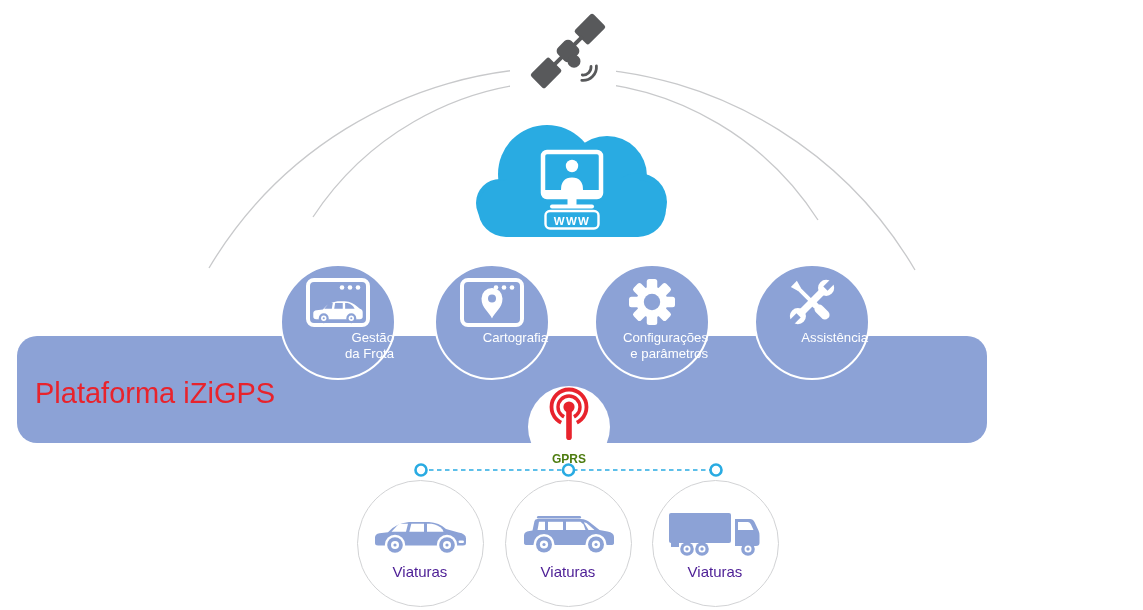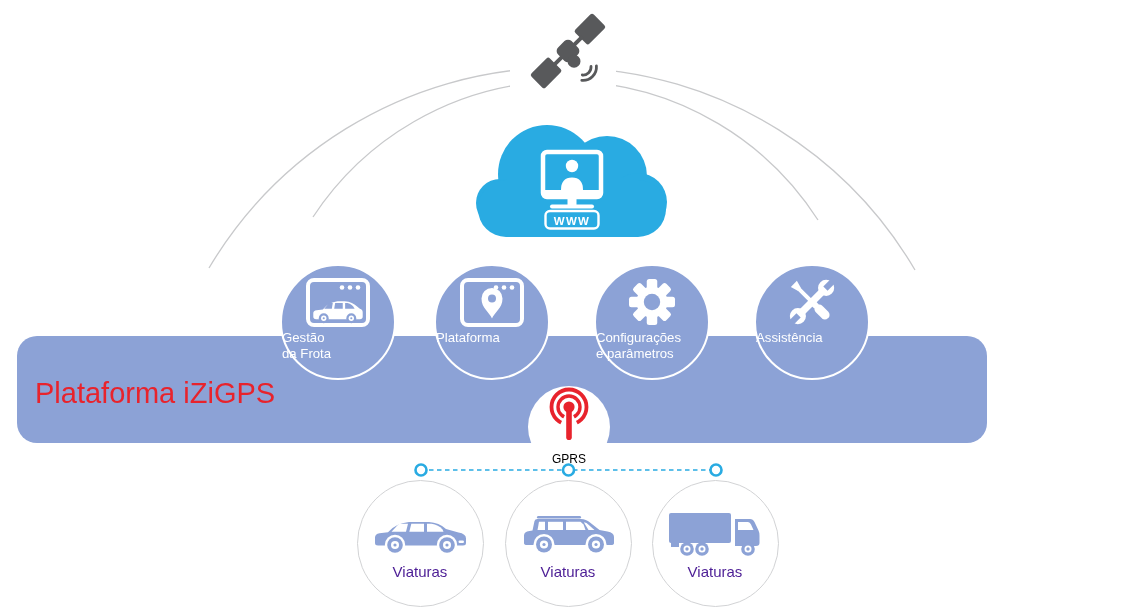--- a/index.html
+++ b/index.html
@@ -1,23 +1,23 @@
 <!DOCTYPE html>
 <html><head>
 <meta charset="utf-8">
 <style>
   html,body{margin:0;padding:0}
   .stage{position:relative;width:1023px;height:610px;background:#fff;font-family:"Liberation Sans",sans-serif;overflow:hidden}
   .layer{position:absolute;left:0;top:0}
   .bar{position:absolute;left:17px;top:336px;width:970px;height:107px;background:#8CA2D6;border-radius:20px}
   .bar-label{position:absolute;left:35px;top:377px;font-size:29px;color:#E8232C}
   .fcircle{position:absolute;width:116px;height:116px;border-radius:50%;background:#8CA2D6;border:2px solid #fff;box-sizing:border-box;top:264px}
-  .flabel{position:absolute;top:64px;left:0;width:112px;text-align:left;color:#fff;font-size:13.2px;line-height:16px}
+  .flabel{position:absolute;top:64px;left:0;width:112px;text-align:right;color:#fff;font-size:13.2px;line-height:16px}
   .gcircle{position:absolute;left:528px;top:386px;width:82px;height:82px;border-radius:50%;background:#fff}
-  .gprs-label{position:absolute;left:539px;top:452px;width:60px;text-align:center;color:#000000;font-size:12px;font-weight:400}
+  .gprs-label{position:absolute;left:539px;top:452px;width:60px;text-align:center;color:#4d7c0f;font-size:12px;font-weight:700}
   .vcircle{position:absolute;width:127px;height:127px;border-radius:50%;background:#fff;border:1.5px solid #D2D3D5;box-sizing:border-box;top:480px}
   .vlabel{position:absolute;top:82px;left:0;width:124px;text-align:center;color:#4c1d95;font-size:15px}
 </style>
 </head>
 <body>
 
 <div class="stage">
 
   <svg class="layer" width="1143" height="610">
     <path d="M 209 268 A 410 410 0 0 1 915 270" fill="none" stroke="#C8C9CB" stroke-width="1.3"></path>
@@ -93,21 +93,21 @@
       <g transform="translate(0,-19.5)">
         <rect x="-30" y="-22.5" width="60" height="45" rx="6" fill="none" stroke="#fff" stroke-width="4"></rect>
         <circle cx="4" cy="-15" r="2.3" fill="#fff"></circle>
           <circle cx="12" cy="-15" r="2.3" fill="#fff"></circle>
           <circle cx="20" cy="-15" r="2.3" fill="#fff"></circle>
         <path d="M 0 16 C -2.4 9.8 -10.5 5.8 -10.5 -4 A 10.5 10.5 0 1 1 10.5 -4 C 10.5 5.8 2.4 9.8 0 16 Z" fill="#fff"></path>
         <circle cx="0" cy="-4" r="4" fill="#8CA2D6"></circle>
       </g>
     </svg>
     <div class="flabel">
-      <div>Plataforma</div>
+      <div>Cartografia</div>
         <div></div>
     </div>
   </div>
 
   <div class="fcircle" style="left:594px">
     <svg width="112" height="112" viewBox="-56 -56 112 112">
       <g transform="translate(0,-20)">
         <g fill="#fff">
           <rect x="-5.25" y="-23" width="10.5" height="46" rx="2.5"></rect>
           <rect x="-5.25" y="-23" width="10.5" height="46" rx="2.5" transform="rotate(45)"></rect>

